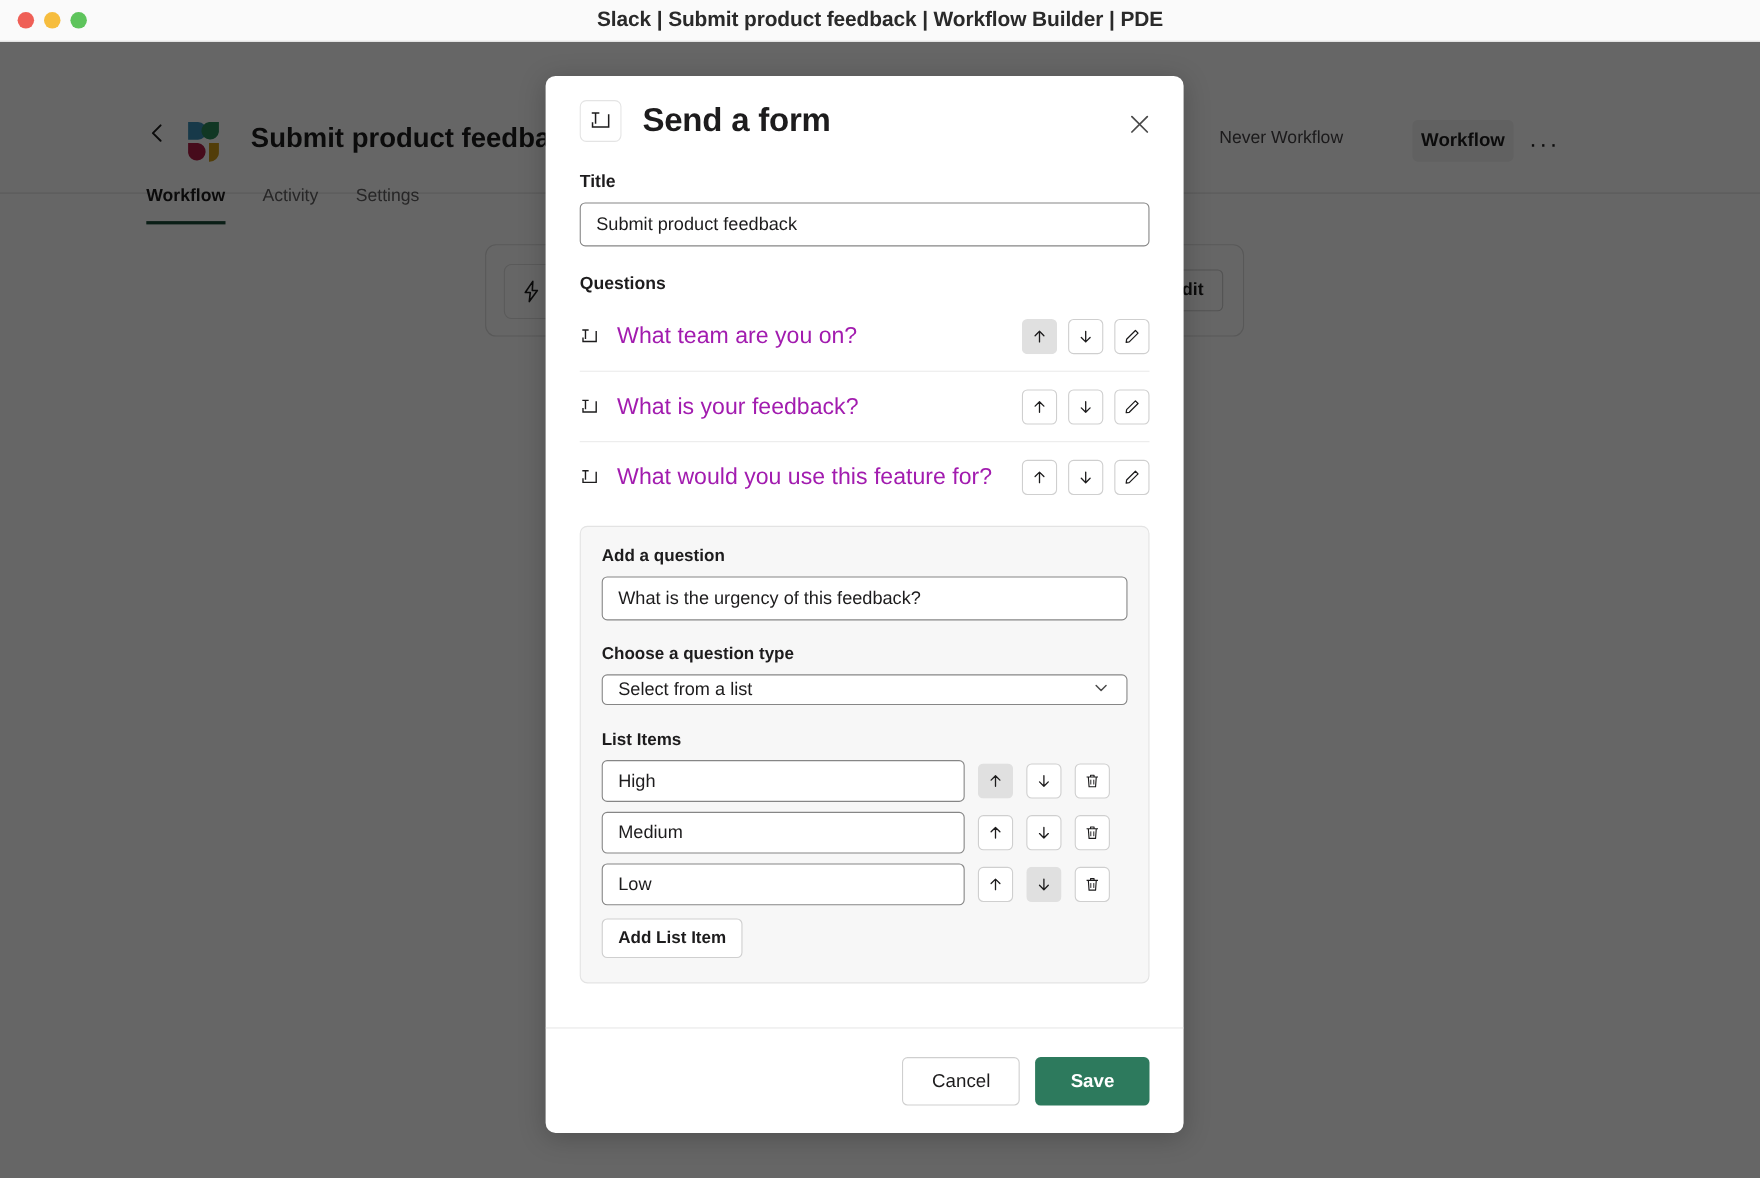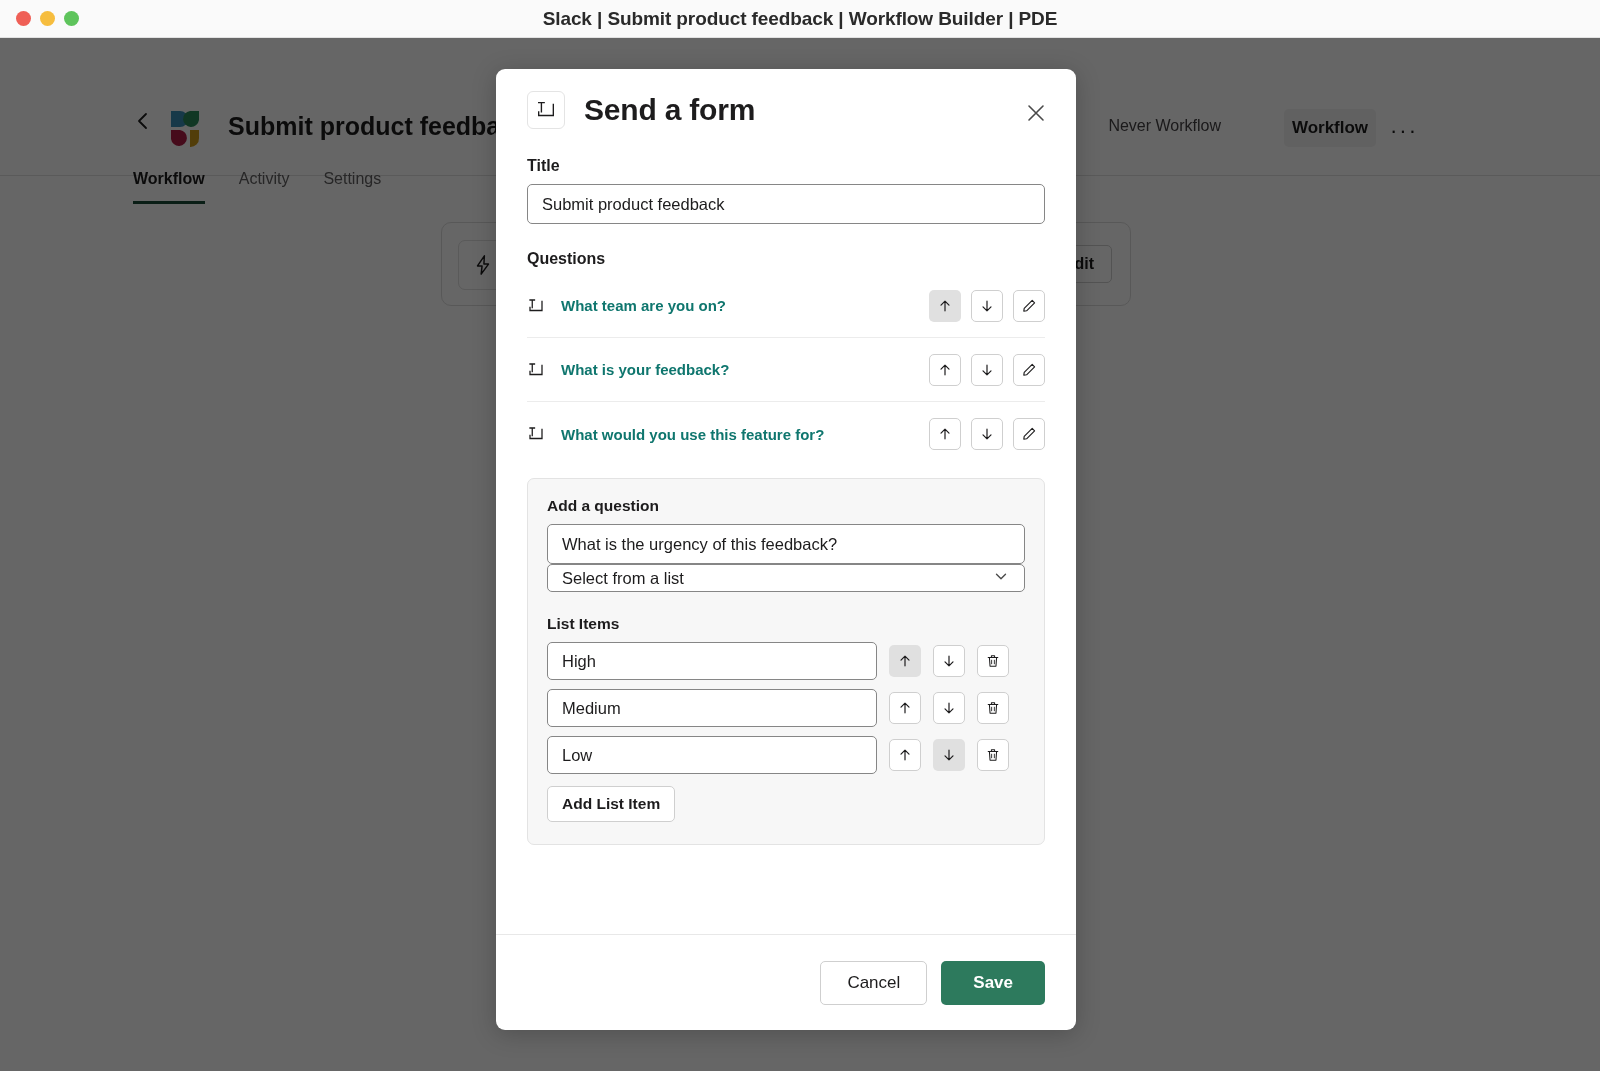--- a/index.html
+++ b/index.html
@@ -166,21 +166,21 @@
   
   .q-row {
     display: flex; align-items: center;
     height: 64px;
     border-bottom: 1px solid #ececec;
   }
   .q-row:first-of-type { border-top: none; }
   .q-icon { width: 18px; height: 18px; flex: 0 0 auto; }
   .q-text {
     margin-left: 16px; flex: 1 1 auto;
-    font-size: 15px; color: #0f766e; font-weight: bold;
+    font-size: 21px; color: #a21caf;
   }
   .iconbtn {
     width: 32px; height: 32px; flex: 0 0 auto;
     border: 1px solid #cfcfcf; border-radius: 5px;
     background: #ffffff;
     display: flex; align-items: center; justify-content: center;
     margin-left: 10px;
   }
   .iconbtn.dim { background: #e0e0e0; border-color: transparent; }
 
@@ -394,20 +394,21 @@
         <svg viewBox="0 0 20 20" width="16" height="16">
           <path d="M14 3 L17 6 L7 16 L3.5 16.5 L4 13 Z" fill="none" stroke="#1d1c1d" stroke-width="1.4" stroke-linejoin="round"></path>
         </svg>
       </span>
     </div>
 
     <div class="addq">
       <div class="sub-label">Add a question</div>
       <div class="text-input" placeholder="Write a question">What is the urgency of this feedback?</div>
 
+      <div class="sub-label" style="margin-top:22px;">Choose a question type</div>
       <div class="select-box">
         <span>Select from a list</span>
         <span>
           <svg viewBox="0 0 20 20" width="18" height="18">
             <path d="M5 8 L10 13 L15 8" fill="none" stroke="#4a4a4a" stroke-width="1.5" stroke-linecap="round" stroke-linejoin="round"></path>
           </svg>
         </span>
       </div>
 
       <div class="sub-label" style="margin-top:23px;">List Items</div>

